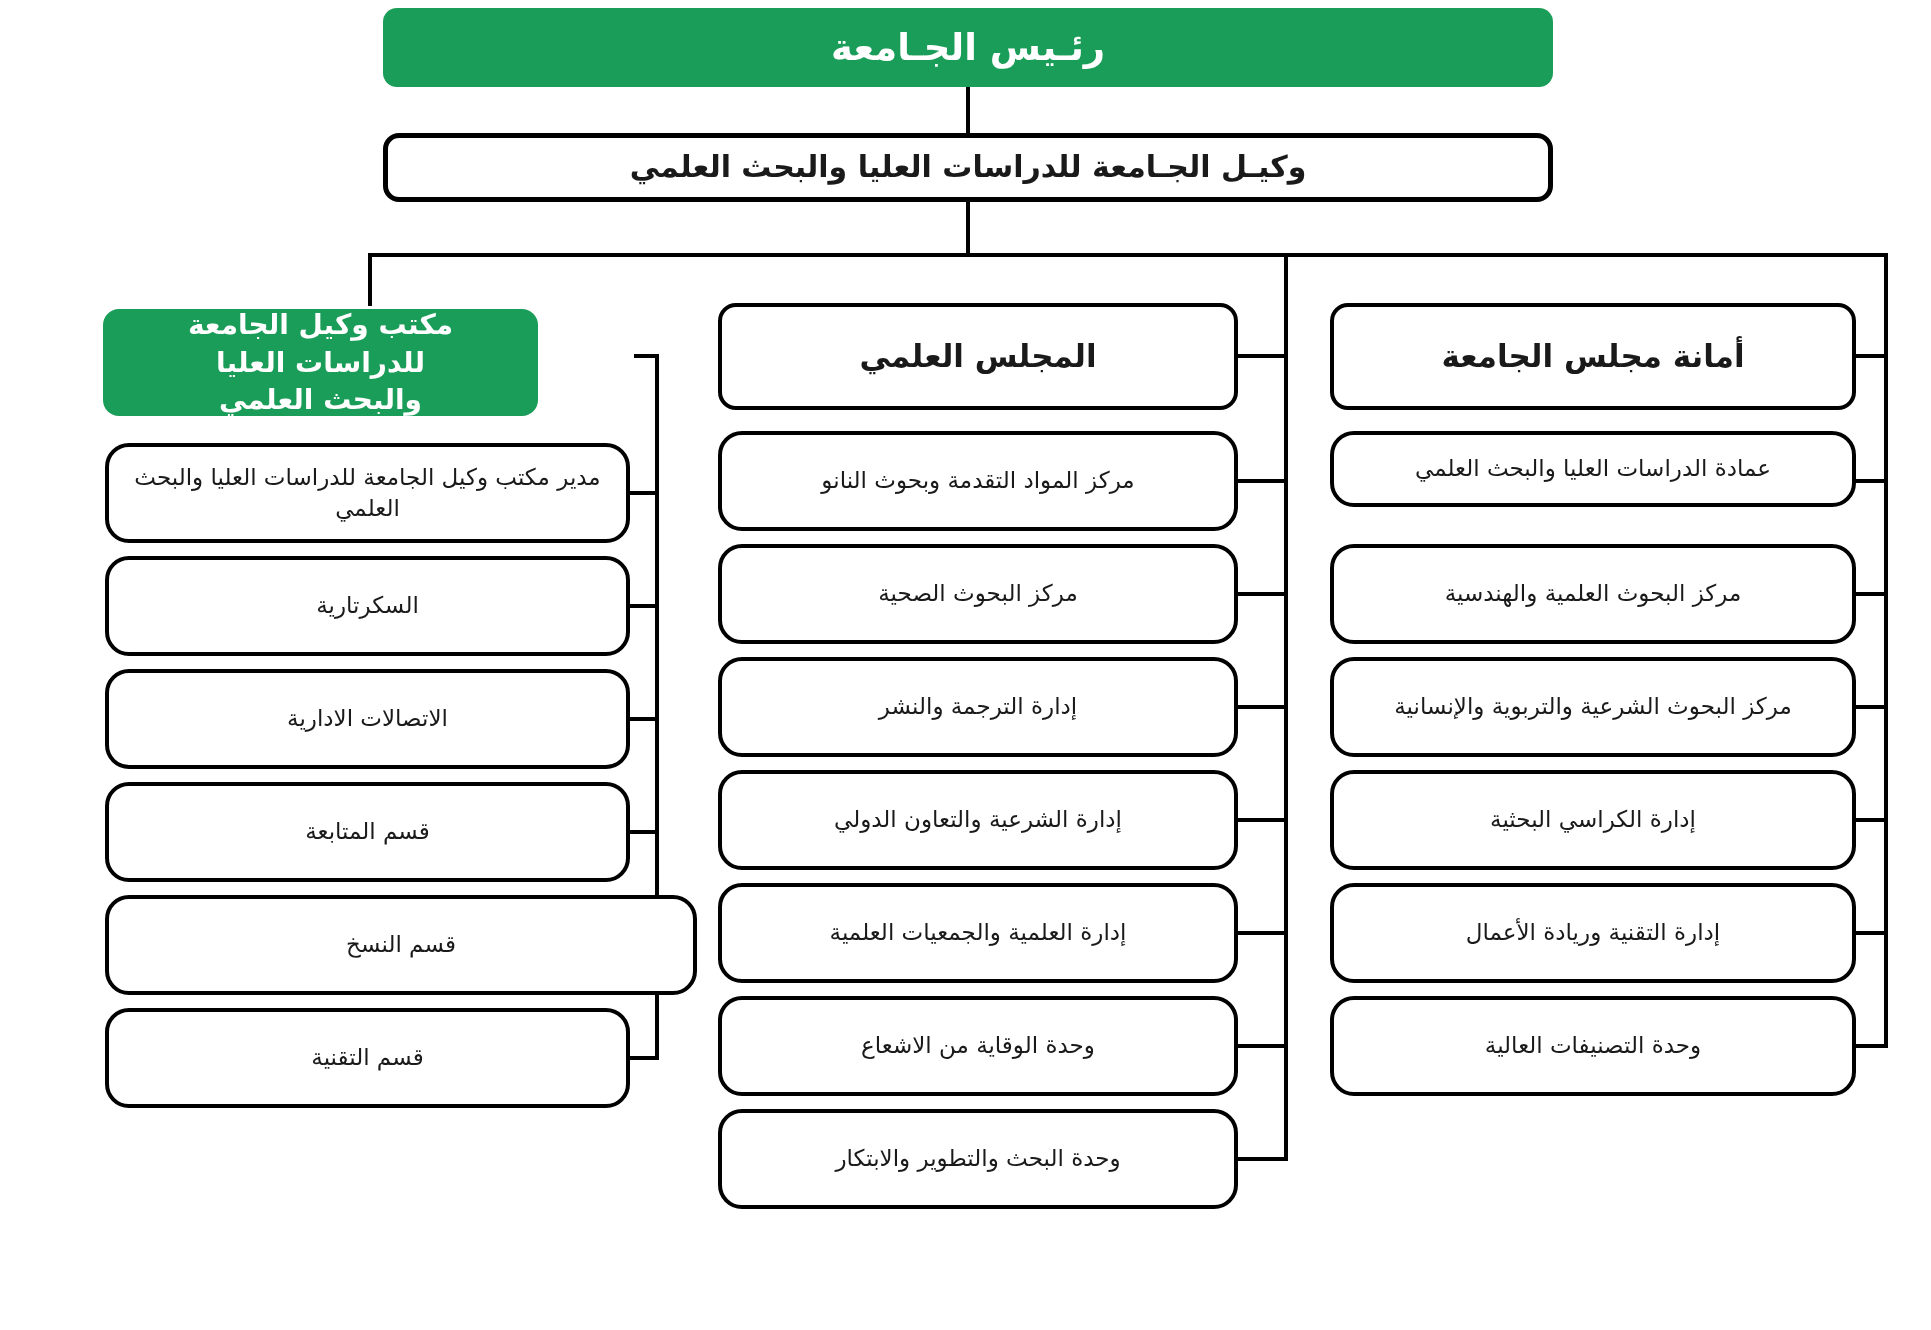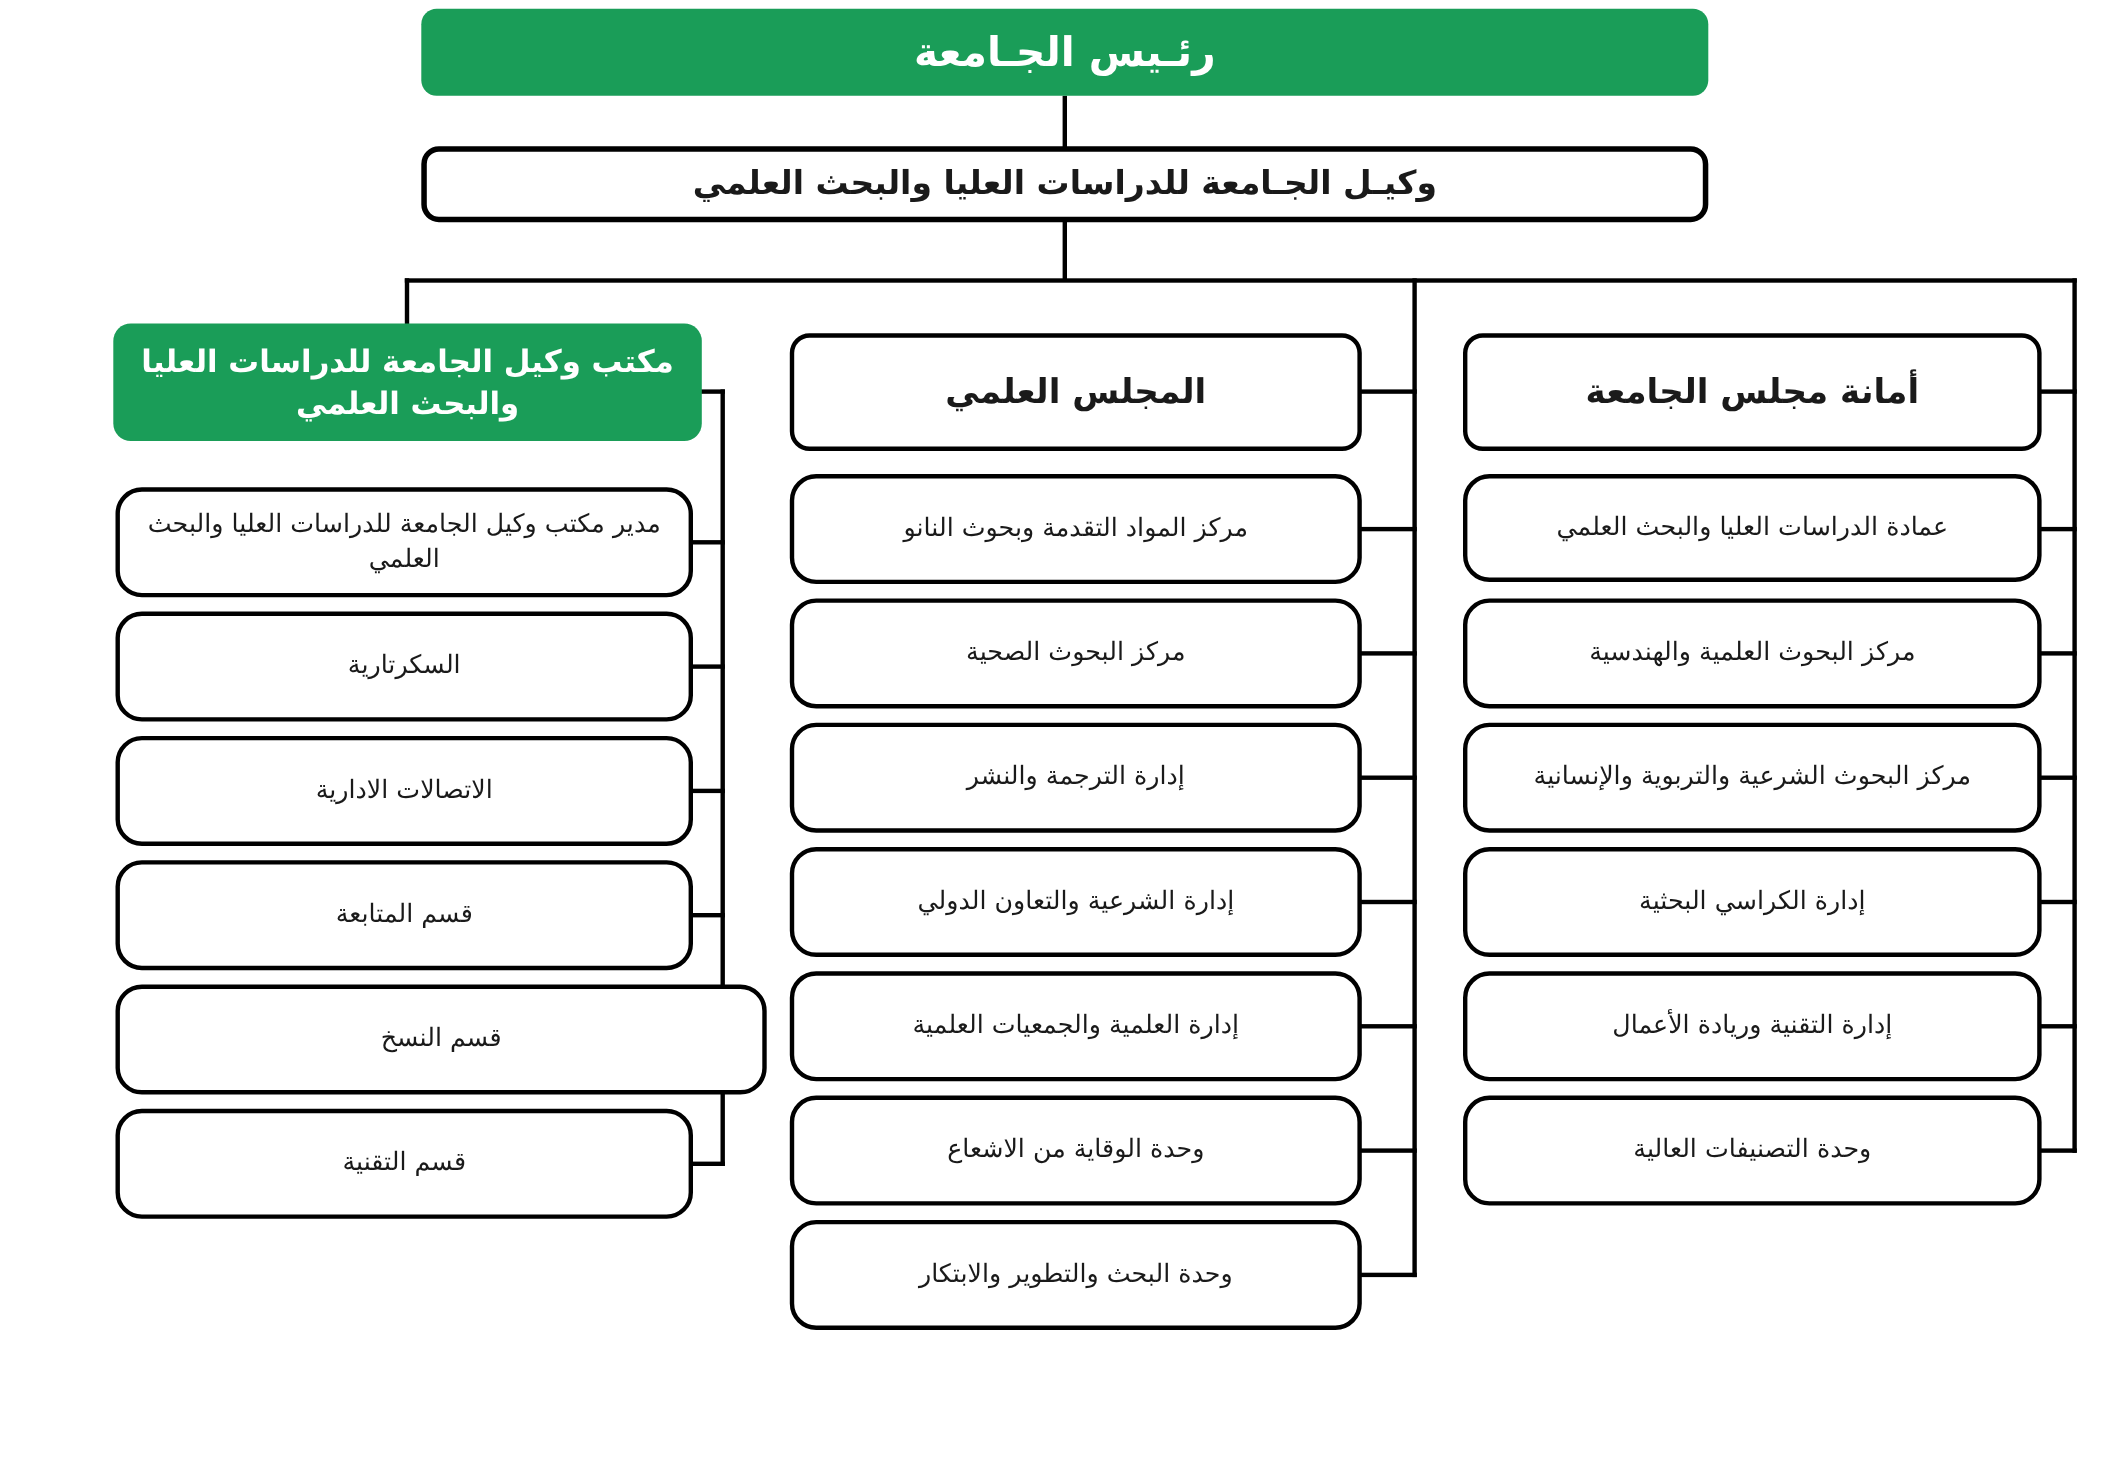--- a/index.html
+++ b/index.html
@@ -72,21 +72,21 @@
   <div class="line" style="left:1852px;top:592px;width:36px;height:4px;"></div>
   <div class="line" style="left:1852px;top:705px;width:36px;height:4px;"></div>
   <div class="line" style="left:1852px;top:818px;width:36px;height:4px;"></div>
   <div class="line" style="left:1852px;top:931px;width:36px;height:4px;"></div>
   <div class="line" style="left:1852px;top:1044px;width:36px;height:4px;"></div>
 
   <div class="node green root-node" style="left:383px;top:8px;width:1170px;height:79px;">رئـيس الجـامعة</div>
 
   <div class="node vp-node" style="left:383px;top:133px;width:1170px;height:69px;">وكيـل الجـامعة للدراسات العليا والبحث العلمي</div>
 
-  <div class="node green office-header" style="left:103px;top:294px;width:535px;height:107px;">مكتب وكيل الجامعة للدراسات العليا
+  <div class="node green office-header" style="left:103px;top:309px;width:435px;height:107px;">مكتب وكيل الجامعة للدراسات العليا
 والبحث العلمي</div>
 
   <div class="node leaf fs-small" style="left:105px;top:443px;width:525px;height:100px;">مدير مكتب وكيل الجامعة للدراسات العليا والبحث العلمي</div>
   <div class="node leaf" style="left:105px;top:556px;width:525px;height:100px;">السكرتارية</div>
   <div class="node leaf" style="left:105px;top:669px;width:525px;height:100px;">الاتصالات الادارية</div>
   <div class="node leaf" style="left:105px;top:782px;width:525px;height:100px;">قسم المتابعة</div>
   <div class="node leaf" style="left:105px;top:895px;width:592px;height:100px;">قسم النسخ</div>
   <div class="node leaf" style="left:105px;top:1008px;width:525px;height:100px;">قسم التقنية</div>
 
   <div class="node col-header" style="left:718px;top:303px;width:520px;height:107px;">المجلس العلمي</div>
@@ -94,20 +94,20 @@
   <div class="node leaf" style="left:718px;top:431px;width:520px;height:100px;">مركز المواد التقدمة وبحوث النانو</div>
   <div class="node leaf" style="left:718px;top:544px;width:520px;height:100px;">مركز البحوث الصحية</div>
   <div class="node leaf" style="left:718px;top:657px;width:520px;height:100px;">إدارة الترجمة والنشر</div>
   <div class="node leaf" style="left:718px;top:770px;width:520px;height:100px;">إدارة الشرعية والتعاون الدولي</div>
   <div class="node leaf" style="left:718px;top:883px;width:520px;height:100px;">إدارة العلمية والجمعيات العلمية</div>
   <div class="node leaf" style="left:718px;top:996px;width:520px;height:100px;">وحدة الوقاية من الاشعاع</div>
   <div class="node leaf" style="left:718px;top:1109px;width:520px;height:100px;">وحدة البحث والتطوير والابتكار</div>
 
   <div class="node col-header" style="left:1330px;top:303px;width:526px;height:107px;">أمانة مجلس الجامعة</div>
 
-  <div class="node leaf" style="left:1330px;top:431px;width:526px;height:98px;">عمادة الدراسات العليا والبحث العلمي</div>
+  <div class="node leaf" style="left:1330px;top:431px;width:526px;height:76px;">عمادة الدراسات العليا والبحث العلمي</div>
   <div class="node leaf" style="left:1330px;top:544px;width:526px;height:100px;">مركز البحوث العلمية والهندسية</div>
   <div class="node leaf" style="left:1330px;top:657px;width:526px;height:100px;">مركز البحوث الشرعية والتربوية والإنسانية</div>
   <div class="node leaf" style="left:1330px;top:770px;width:526px;height:100px;">إدارة الكراسي البحثية</div>
   <div class="node leaf" style="left:1330px;top:883px;width:526px;height:100px;">إدارة التقنية وريادة الأعمال</div>
   <div class="node leaf" style="left:1330px;top:996px;width:526px;height:100px;">وحدة التصنيفات العالية</div>
 
 </div>
 
 </body></html>

